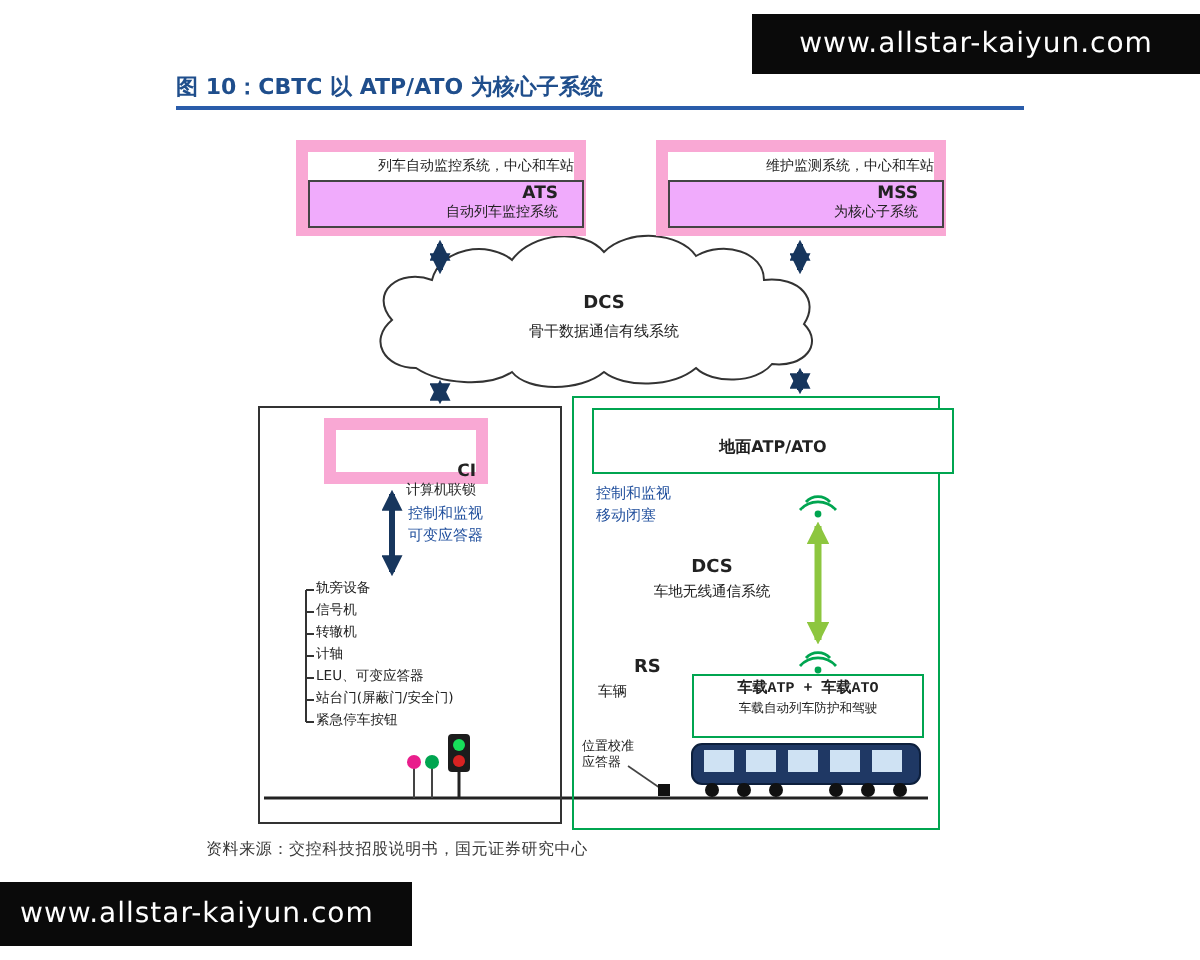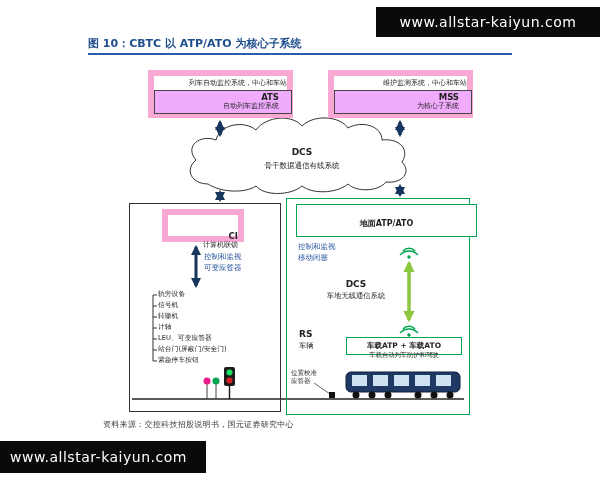--- a/index.html
+++ b/index.html
@@ -25,31 +25,31 @@
   .abbr{font-weight:bold;font-size:8.5px;line-height:10px;}
   .sysname{font-size:7px;line-height:9px;}
   .big-rect{z-index:2;background:transparent;}
   .left-rect{left:129px;top:203px;width:150px;height:207px;border:1.5px solid #333;}
   .right-rect{left:286px;top:198px;width:182px;height:215px;border:1.5px solid #00a550;}
   .ci-box{left:162px;top:209px;width:82px;height:33px;padding-top:16px;box-sizing:border-box;}
   .ground-box{left:296px;top:204px;width:181px;height:33px;border:1px solid #00a550;background:#fff;
     text-align:center;z-index:2;padding-top:14px;box-sizing:border-box;}
   .ground-box .t{font-weight:bold;font-size:8px;line-height:10px;}
   .ground-box .s{font-size:6.5px;line-height:9px;}
-  .onboard-box{left:346px;top:337px;width:116px;height:18px;border:1px solid #00a550;background:#fff;
-    text-align:center;z-index:2;padding-top:3px;box-sizing:border-box;}
+  .onboard-box{left:346px;top:337px;width:116px;height:32px;border:1px solid #00a550;background:#fff;
+    text-align:center;z-index:2;padding-top:3px;box-sizing:border-box;font-family:Liberation Mono, monospace;}
   .onboard-box .t{font-weight:bold;font-size:7.5px;line-height:9px;}
   .onboard-box .s{font-size:6.3px;line-height:9px;}
   .blue-note{color:#1f4e9c;font-size:7.5px;line-height:9px;z-index:2;}
   .list-item{left:158px;width:118px;font-size:6.8px;line-height:9px;z-index:2;color:#222;}
   .cloud-abbr{left:252px;top:147px;width:100px;text-align:center;font-weight:bold;font-size:9px;z-index:2;}
   .cloud-name{left:232px;top:161px;width:140px;text-align:center;font-size:7.5px;z-index:2;}
   .dcs2-abbr{left:308px;top:279px;width:96px;text-align:center;font-weight:bold;font-size:9px;z-index:2;}
   .dcs2-name{left:308px;top:291px;width:96px;text-align:center;font-size:7.3px;z-index:2;}
-  .rs-abbr{left:299px;top:329px;font-weight:bold;font-size:9px;z-index:2;text-align:right;}
+  .rs-abbr{left:317px;top:329px;font-weight:bold;font-size:9px;z-index:2;text-align:right;}
   .rs-name{left:299px;top:341px;font-size:7.3px;z-index:2;}
   .balise-label{left:291px;top:369px;width:46px;font-size:6.5px;line-height:8px;z-index:2;}
   .source-line{left:103px;top:419px;font-size:8px;color:#3a3a3a;z-index:2;letter-spacing:0.3px;}
   svg.layer{position:absolute;left:0;top:0;z-index:1;}
 </style>
 </head>
 <body>
 
 <svg class="layer" width="600" height="480">
   <defs>

